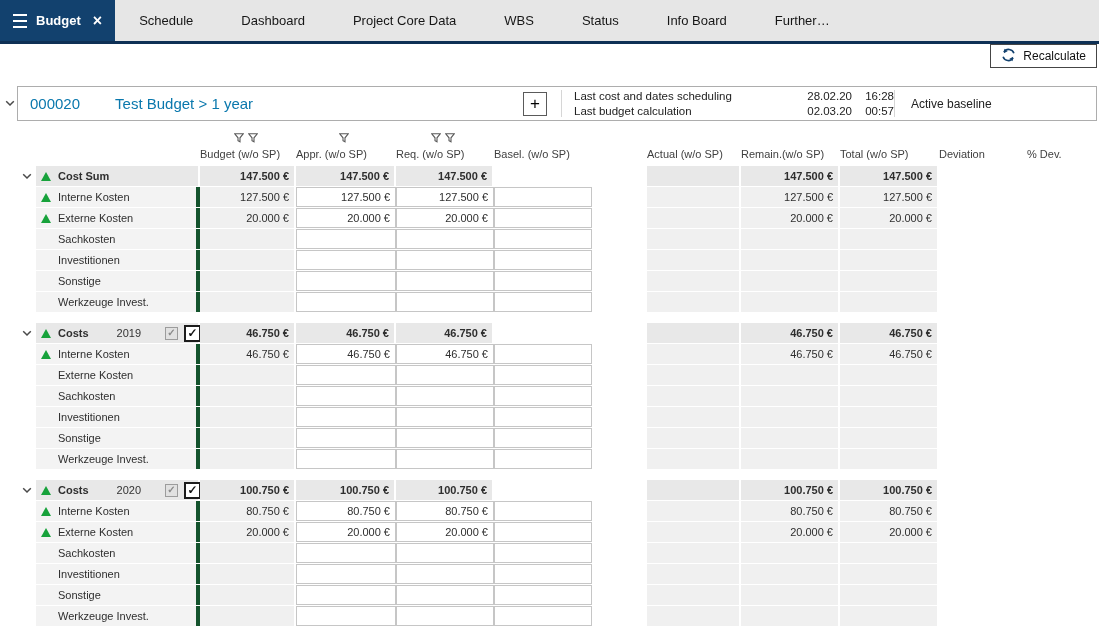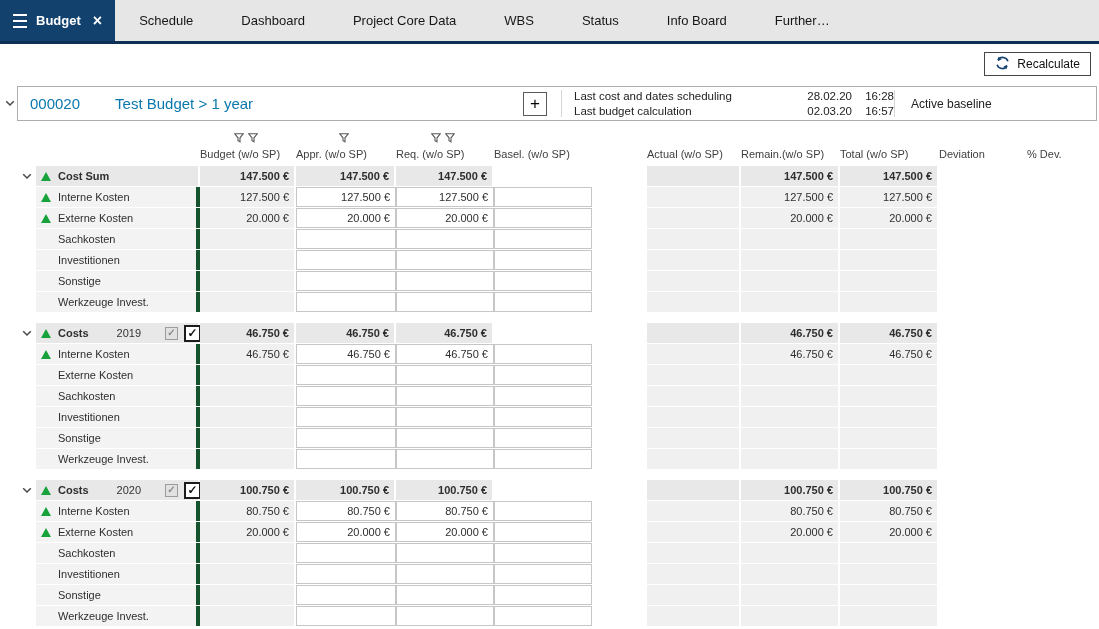--- a/index.html
+++ b/index.html
@@ -8,21 +8,21 @@
 
   
   .tabbar{height:44px;display:flex;background:#e6e6e6;border-bottom:3px solid #0e3055;}
   .tab{display:flex;align-items:center;padding:0 24px;font-size:13px;color:#161616;cursor:pointer;white-space:nowrap;}
   .tab.active{background:#12416e;color:#fff;font-weight:bold;padding:0 13px;gap:9px;}
   .hamburger{display:flex;flex-direction:column;justify-content:center;}
   .hamburger i{display:block;width:14px;height:2px;background:#fff;margin:2px 0;}
   .closex{font-size:16px;font-weight:bold;margin-left:3px;line-height:1;}
 
   
-  .toolbar{height:40px;display:flex;align-items:center;padding:0 8px;}
+  .toolbar{height:40px;display:flex;align-items:flex-start;padding:0 2px;}
   .recalc{margin-left:auto;display:flex;align-items:center;gap:7px;height:24px;padding:0 10px;
     background:#fff;border:1px solid #454545;font-size:12px;font-family:inherit;cursor:pointer;color:#111;}
 
   
   .header-row{display:flex;align-items:center;padding-left:2px;margin:2px 0 8px 0;}
   .outer-chev{width:15px;display:flex;justify-content:center;cursor:pointer;}
   .header-box{flex:1;margin-right:2px;height:35px;border:1px solid #adadad;display:flex;align-items:center;background:#fff;}
   .title-area{width:543px;display:flex;align-items:center;}
   .proj-id{color:#0a78ad;font-size:15px;margin-left:12px;}
   .proj-title{color:#0a78ad;font-size:15px;margin-left:35px;}
@@ -113,21 +113,21 @@
       <span class="proj-title">Test Budget &gt; 1 year</span>
       <button class="plusbtn">+</button>
     </div>
     <div class="vdiv"></div>
     <div class="info-area">
       <span class="il">Last cost and dates scheduling</span>
       <span class="num">28.02.20</span>
       <span class="num">16:28</span>
       <span class="il">Last budget calculation</span>
       <span class="num">02.03.20</span>
-      <span class="num">16:57</span>
+      <span class="num">00:57</span>
     </div>
     <div class="vdiv"></div>
     <span class="baseline">Active baseline</span>
   </div>
 </div>
 
 <div id="budget-table">
     <div class="trow thead">
       <div class="hc chev"></div>
       <div class="hc labelcell"></div>

